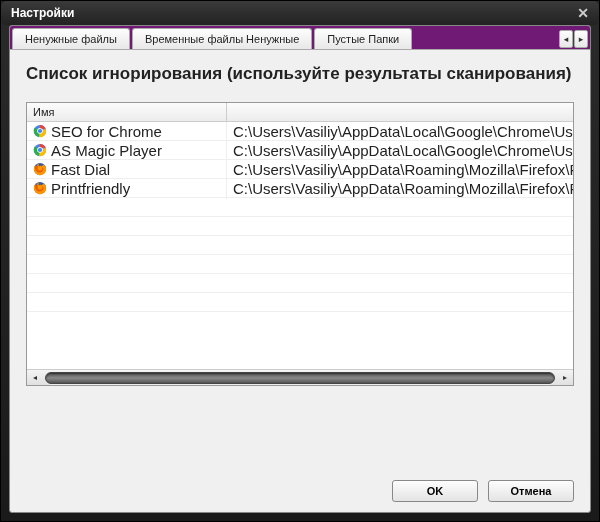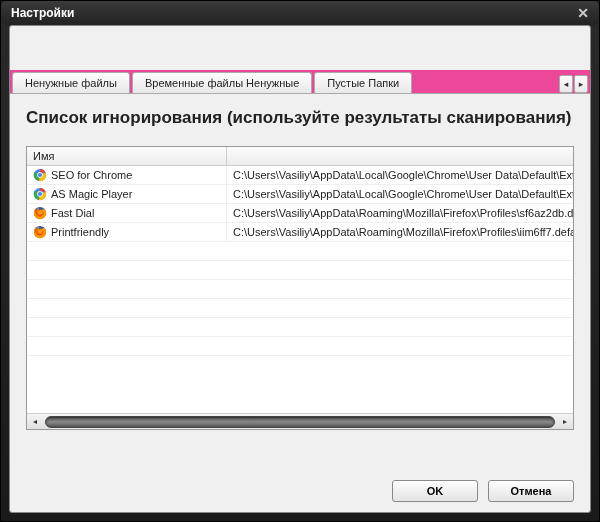--- a/index.html
+++ b/index.html
@@ -43,25 +43,24 @@
     background: #f0f0f0;
     margin: 0 8px 8px 8px;
     border-radius: 3px;
     display: flex;
     flex-direction: column;
     border: 1px solid #888;
     overflow: hidden;
   }
   .tabs {
     display: flex;
-    align-items: flex-end;
-    background: #ec4899;
+    align-items: center;
+    background: #701a75;
     padding: 2px 2px 0 2px;
     border-bottom: 1px solid #aaa;
-    margin-top: 44px;
   }
   .tab {
     padding: 4px 12px;
     background: linear-gradient(to bottom, #fdfdfd, #e8e8e8);
     border: 1px solid #aaa;
     border-bottom: none;
     border-radius: 3px 3px 0 0;
     margin-right: 2px;
     cursor: pointer;
     font-size: 11px;
@@ -129,21 +128,21 @@
     overflow: hidden;
   }
   .row {
     display: flex;
     height: 19px;
     align-items: center;
     border-bottom: 1px solid #eee;
   }
   .cell {
     padding: 2px 6px;
-    font-size: 11px;
+    font-size: 15px;
     color: #222;
     white-space: nowrap;
     overflow: hidden;
   }
   .cell.name {
     width: 200px;
     flex-shrink: 0;
     display: flex;
     align-items: center;
     gap: 4px;

